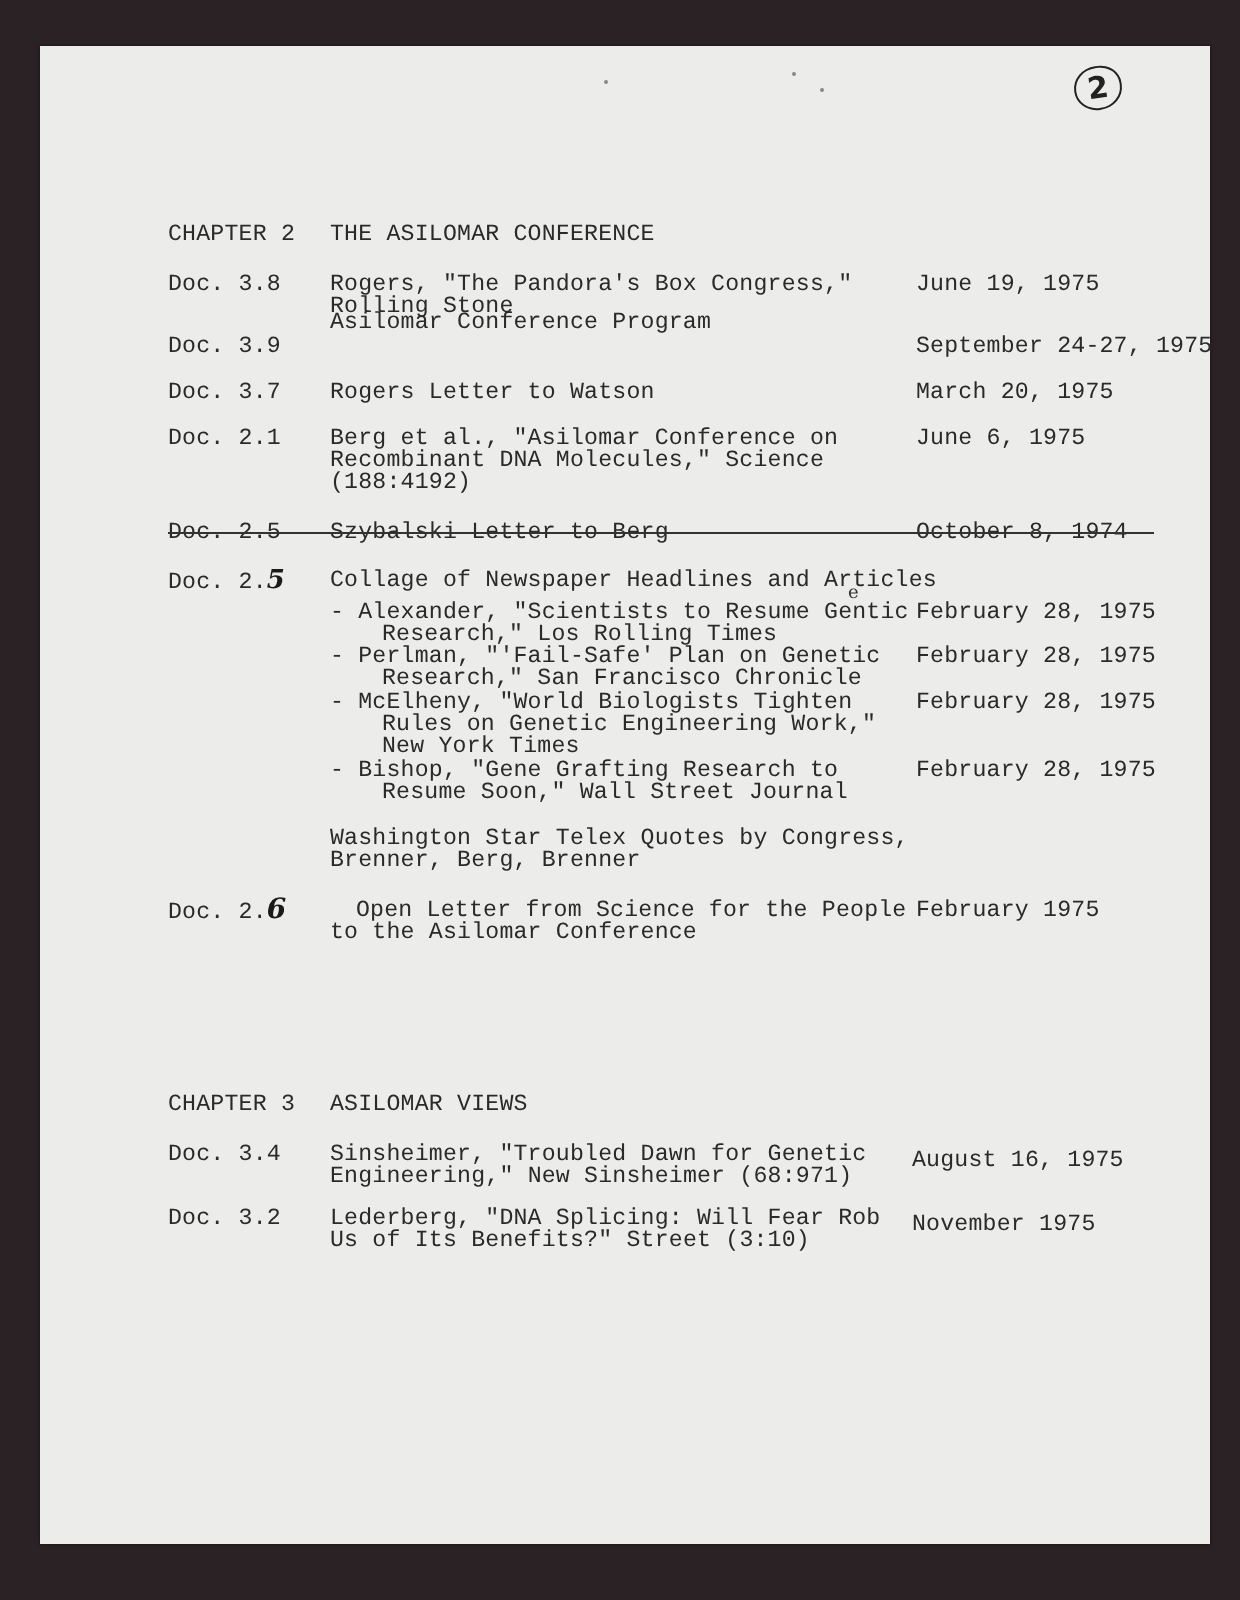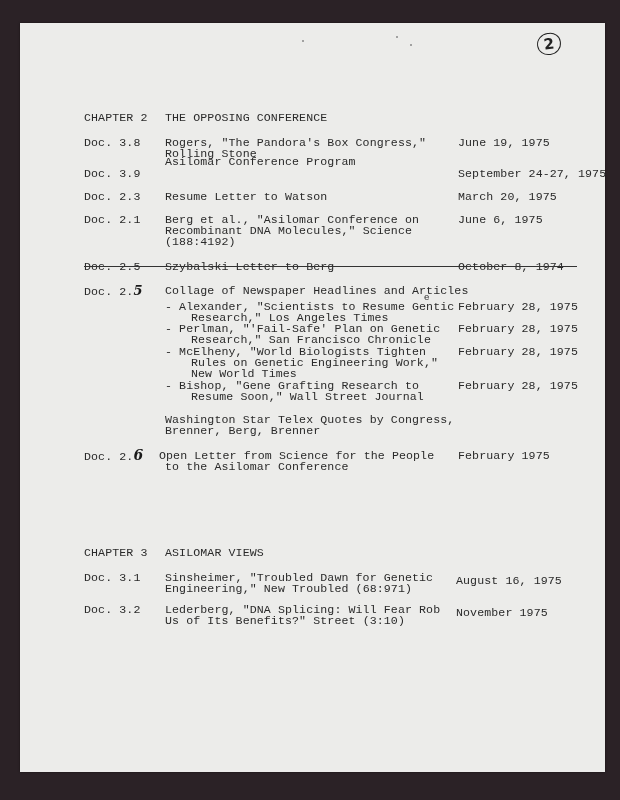--- a/index.html
+++ b/index.html
@@ -41,79 +41,79 @@
 <body>
 
 <div class="paper"></div>
 <div class="page-num">2</div>
 
 <div class="speck" style="left:302px;top:40px"></div>
 <div class="speck" style="left:396px;top:36px"></div>
 <div class="speck" style="left:410px;top:44px"></div>
 
 <div class="t" style="left:84px;top:112px">CHAPTER 2</div>
-<div class="t" style="left:165px;top:112px">THE OPPOSING CONFERENCE</div>
+<div class="t" style="left:165px;top:112px">THE ASILOMAR CONFERENCE</div>
 
 <div class="t" style="left:84px;top:137px">Doc. 3.8</div>
 <div class="t" style="left:165px;top:137px">Rogers, "The Pandora's Box Congress,"</div>
 <div class="t u" style="left:165px;top:148px">Rolling Stone</div>
 <div class="t" style="left:458px;top:137px">June 19, 1975</div>
 
 <div class="t" style="left:84px;top:168px">Doc. 3.9</div>
 <div class="t" style="left:165px;top:156px">Asilomar Conference Program</div>
 <div class="t" style="left:458px;top:168px">September 24-27, 1975</div>
 
-<div class="t" style="left:84px;top:191px">Doc. 2.3</div>
-<div class="t" style="left:165px;top:191px">Resume Letter to Watson</div>
+<div class="t" style="left:84px;top:191px">Doc. 3.7</div>
+<div class="t" style="left:165px;top:191px">Rogers Letter to Watson</div>
 <div class="t" style="left:458px;top:191px">March 20, 1975</div>
 
 <div class="t" style="left:84px;top:214px">Doc. 2.1</div>
 <div class="t" style="left:165px;top:214px">Berg et al., "Asilomar Conference on</div>
 <div class="t" style="left:165px;top:225px"><span>Recombinant DNA Molecules,"</span> <span class="u">Science</span></div>
 <div class="t" style="left:165px;top:236px">(188:4192)</div>
 <div class="t" style="left:458px;top:214px">June 6, 1975</div>
 
 <div class="t" style="left:84px;top:261px">Doc. 2.5</div>
 <div class="t" style="left:165px;top:261px">Szybalski Letter to Berg</div>
 <div class="t" style="left:458px;top:261px">October 8, 1974</div>
 <div class="strike-line"></div>
 
 <div class="t" style="left:84px;top:285px"><span>Doc. 2.</span><span class="hand" style="font-size:13px">5</span></div>
 <div class="t" style="left:165px;top:285px">Collage of Newspaper Headlines and Articles</div>
 
 <div class="t" style="left:165px;top:301px">- Alexander, "Scientists to Resume Gentic</div>
 <div class="caret" style="left:424px;top:292px">e</div>
-<div class="t" style="left:191px;top:312px"><span>Research," </span><span class="u">Los Angeles Times</span></div>
+<div class="t" style="left:191px;top:312px"><span>Research," </span><span class="u">Los Rolling Times</span></div>
 <div class="t" style="left:458px;top:301px">February 28, 1975</div>
 
 <div class="t" style="left:165px;top:323px">- Perlman, "'Fail-Safe' Plan on Genetic</div>
 <div class="t" style="left:191px;top:334px"><span>Research," </span><span class="u">San Francisco Chronicle</span></div>
 <div class="t" style="left:458px;top:323px">February 28, 1975</div>
 
 <div class="t" style="left:165px;top:346px">- McElheny, "World Biologists Tighten</div>
 <div class="t" style="left:191px;top:357px">Rules on Genetic Engineering Work,"</div>
-<div class="t u" style="left:191px;top:368px">New World Times</div>
+<div class="t u" style="left:191px;top:368px">New York Times</div>
 <div class="t" style="left:458px;top:346px">February 28, 1975</div>
 
 <div class="t" style="left:165px;top:380px">- Bishop, "Gene Grafting Research to</div>
 <div class="t" style="left:191px;top:391px"><span>Resume Soon," </span><span class="u">Wall Street Journal</span></div>
 <div class="t" style="left:458px;top:380px">February 28, 1975</div>
 
 <div class="t" style="left:165px;top:414px">Washington Star Telex Quotes by Congress,</div>
 <div class="t" style="left:165px;top:425px">Brenner, Berg, Brenner</div>
 
 <div class="t" style="left:84px;top:450px"><span>Doc. 2.</span><span class="hand" style="font-size:14px">6</span></div>
-<div class="t" style="left:159px;top:450px">Open Letter from Science for the People</div>
+<div class="t" style="left:178px;top:450px">Open Letter from Science for the People</div>
 <div class="t" style="left:165px;top:461px">to the Asilomar Conference</div>
 <div class="t" style="left:458px;top:450px">February 1975</div>
 
 <div class="t" style="left:84px;top:547px">CHAPTER 3</div>
 <div class="t" style="left:165px;top:547px">ASILOMAR VIEWS</div>
 
-<div class="t" style="left:84px;top:572px">Doc. 3.1</div>
+<div class="t" style="left:84px;top:572px">Doc. 3.4</div>
 <div class="t" style="left:165px;top:572px">Sinsheimer, "Troubled Dawn for Genetic</div>
-<div class="t" style="left:165px;top:583px"><span>Engineering," </span><span class="u">New Troubled</span><span> (68:971)</span></div>
+<div class="t" style="left:165px;top:583px"><span>Engineering," </span><span class="u">New Sinsheimer</span><span> (68:971)</span></div>
 <div class="t" style="left:456px;top:575px">August 16, 1975</div>
 
 <div class="t" style="left:84px;top:604px">Doc. 3.2</div>
 <div class="t" style="left:165px;top:604px">Lederberg, "DNA Splicing: Will Fear Rob</div>
 <div class="t" style="left:165px;top:615px"><span>Us of Its Benefits?" </span><span class="u">Street</span><span> (3:10)</span></div>
 <div class="t" style="left:456px;top:607px">November 1975</div>
 
 </body></html>

